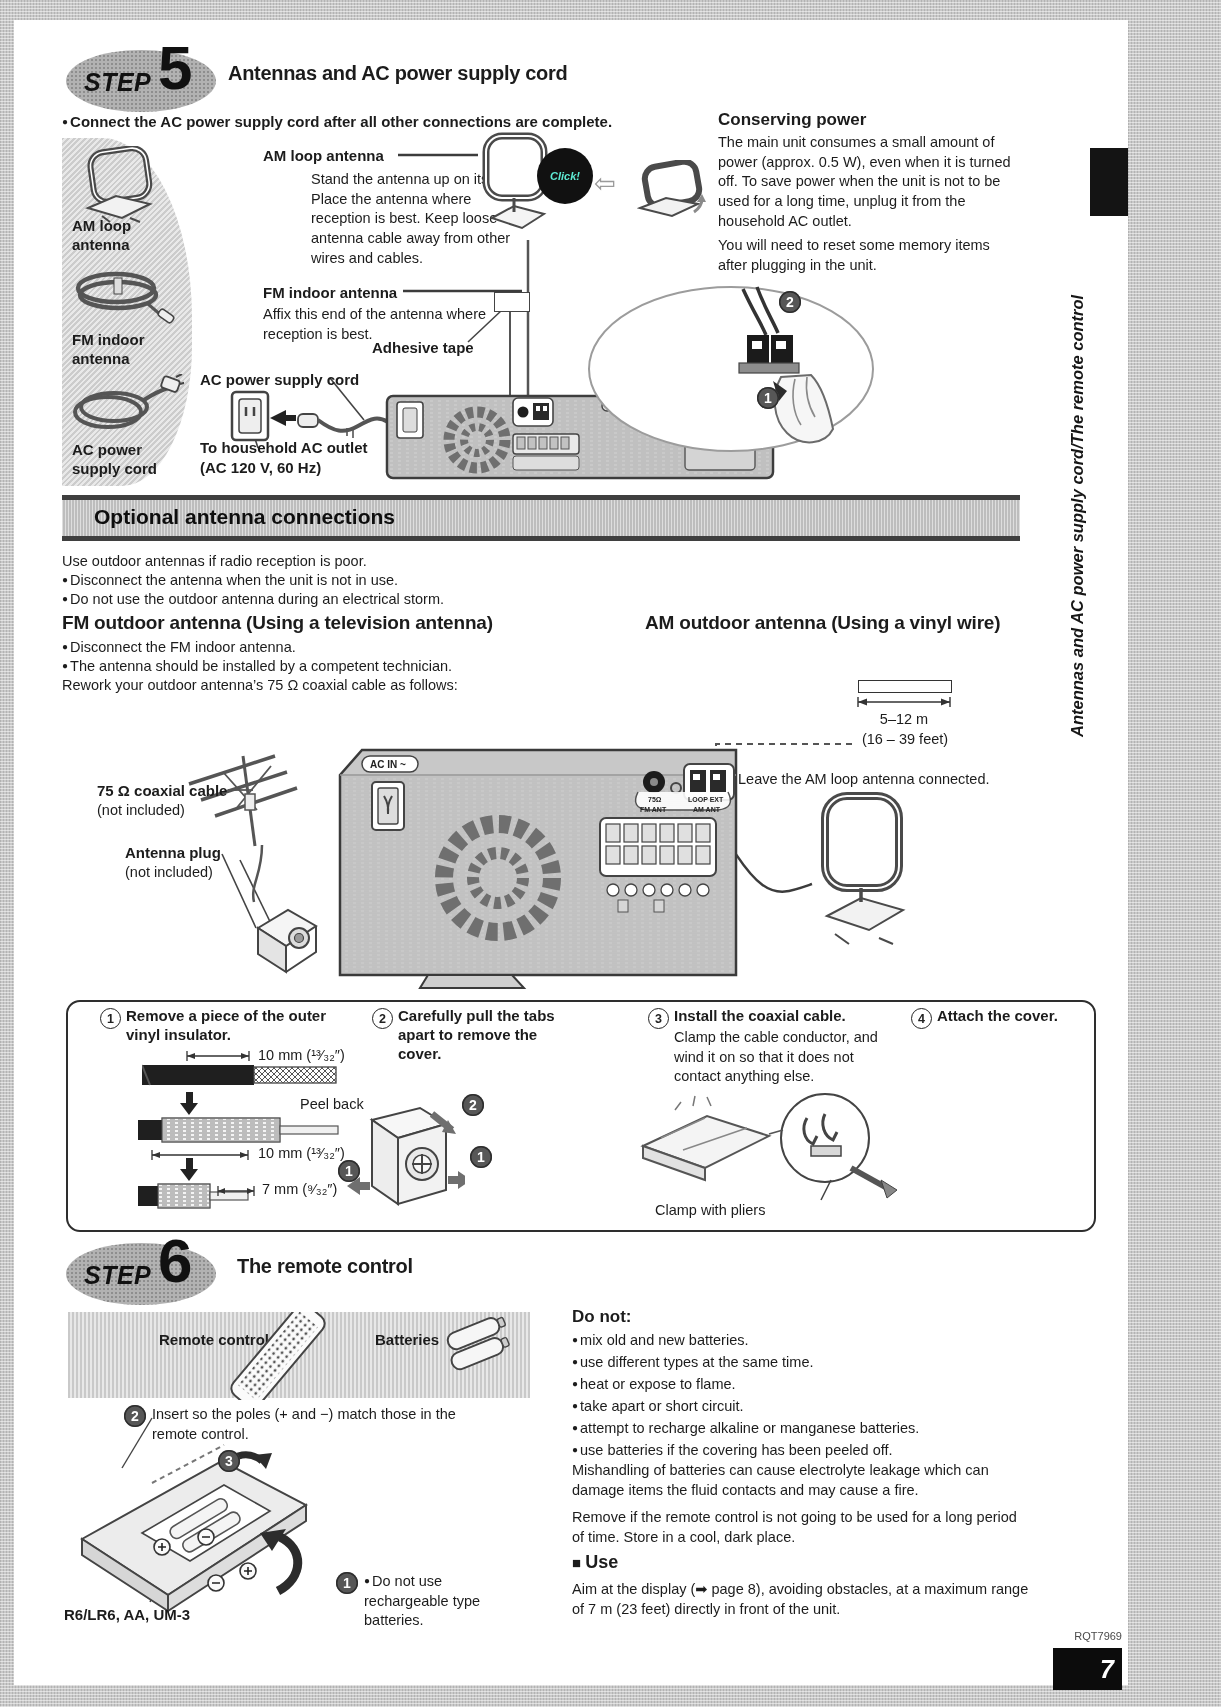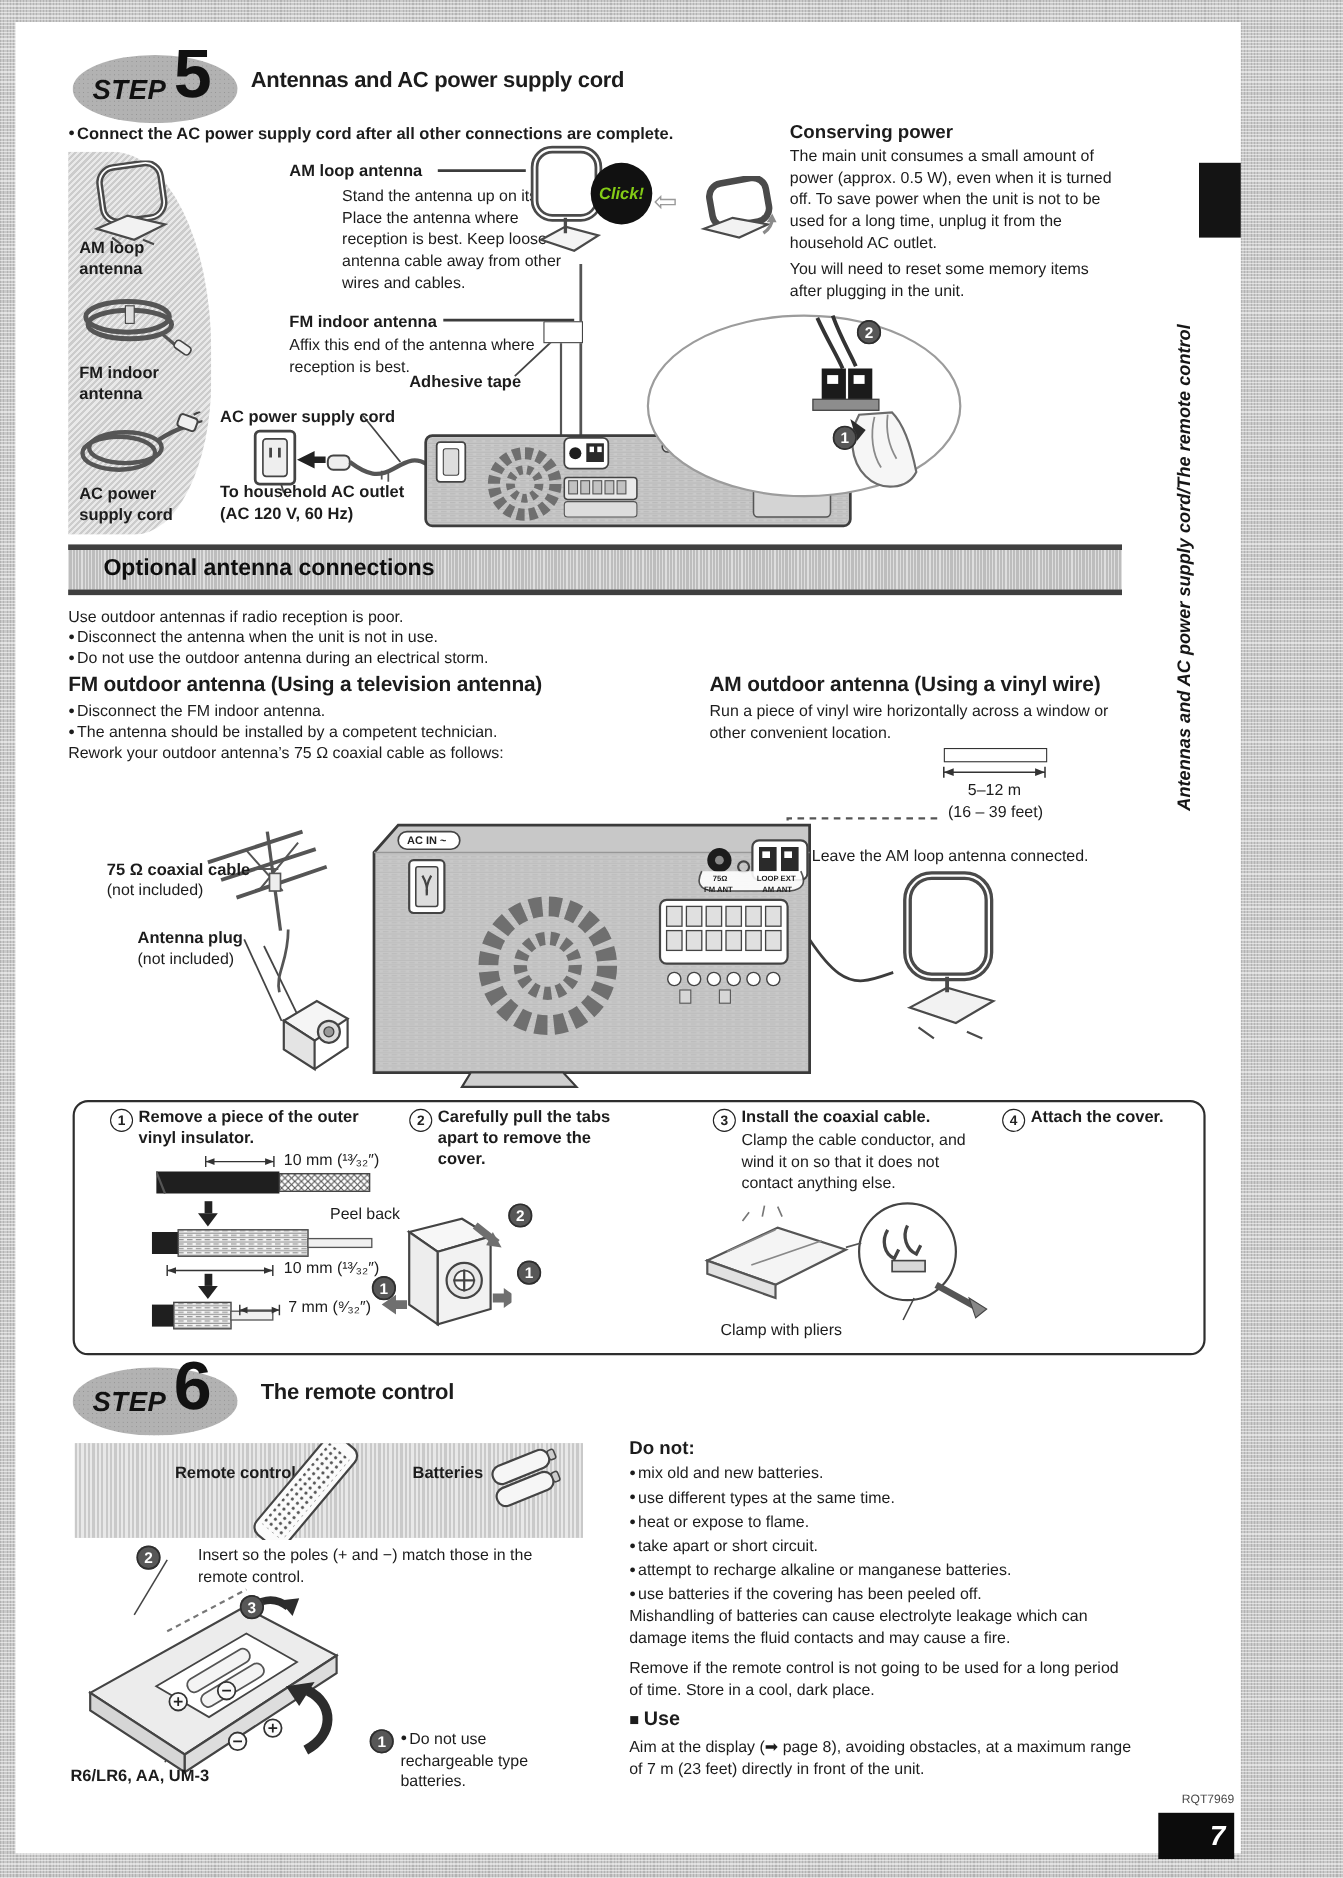--- a/index.html
+++ b/index.html
@@ -24,22 +24,22 @@
   .ellipse{border-radius:50%;background:#b2b2b2;
     background-image:radial-gradient(circle,#8e8e8e 26%,transparent 27%);background-size:4px 4px;}
   .steptxt{font-style:italic;font-weight:bold;font-size:25px;letter-spacing:.5px;color:#111;}
   .stepnum{font-weight:bold;font-size:62px;line-height:.9;color:#111;}
   .tex-panel{background:#dedede;background-image:repeating-linear-gradient(135deg,#ccc 0 2px,#e9e9e9 2px 4px);}
   .tex-strip{background:#dcdcdc;background-image:repeating-linear-gradient(90deg,#c9c9c9 0 2px,#e8e8e8 2px 4px);}
   .banner{background:#bdbdbd;
     background-image:repeating-linear-gradient(90deg,rgba(255,255,255,.5) 0 1px,transparent 1px 3px);
     border-top:5px solid #3f3f3f;border-bottom:5px solid #3f3f3f;}
   .banner-text{font-size:21px;font-weight:bold;color:#0e0e0e;}
-  .click-bubble{width:56px;height:56px;border-radius:50%;background:#111;color:#84cc16;
-    display:flex;align-items:center;justify-content:center;font-weight:bold;font-style:italic;font-size:15px;}
+  .click-bubble{width:56px;height:56px;border-radius:50%;background:#111;color:#5eead4;
+    display:flex;align-items:center;justify-content:center;font-weight:bold;font-style:italic;font-size:11px;}
   .tape{background:#fff;border:1.5px solid #444;}
   .stepsbox{border:2.5px solid #2e2e2e;border-radius:14px;background:#fff;}
   .darr{width:0;height:0;border-left:9px solid transparent;border-right:9px solid transparent;border-top:12px solid #222;}
   .dstem{width:7px;height:11px;background:#222;margin:0 auto;}
   .sidebar-v{writing-mode:vertical-rl;transform:rotate(180deg);font-style:italic;font-weight:bold;
     font-size:16.5px;color:#161616;white-space:nowrap;}
   .pagebox{background:#0c0c0c;color:#fff;display:flex;align-items:center;justify-content:flex-end;
     font-weight:bold;font-style:italic;font-size:25px;padding-right:8px;box-sizing:border-box;}
   .tinylbl{font-size:7px;font-weight:bold;color:#222;white-space:nowrap;}
 </style>
@@ -201,21 +201,20 @@
   <div class="abs t14" style="left:62px;top:552px;width:700px;">Use outdoor antennas if radio reception is poor.</div>
   <div class="abs t14 blt" style="left:62px;top:571px;width:700px;">Disconnect the antenna when the unit is not in use.</div>
   <div class="abs t14 blt" style="left:62px;top:590px;width:700px;">Do not use the outdoor antenna during an electrical storm.</div>
 
   <div class="abs h19" style="left:62px;top:612px;">FM outdoor antenna (Using a television antenna)</div>
   <div class="abs t14 blt" style="left:62px;top:638px;width:520px;">Disconnect the FM indoor antenna.</div>
   <div class="abs t14 blt" style="left:62px;top:657px;width:520px;">The antenna should be installed by a competent technician.</div>
   <div class="abs t14" style="left:62px;top:676px;width:520px;">Rework your outdoor antenna’s 75 Ω coaxial cable as follows:</div>
 
   <div class="abs h19" style="left:645px;top:612px;">AM outdoor antenna (Using a vinyl wire)</div>
-  <div class="abs t14" style="left:645px;top:638px;width:372px;">Run a piece of vinyl wire horizontally across a window or other convenient location.</div>
 
   <div class="abs" style="left:858px;top:680px;width:92px;height:11px;background:#fff;border:1.5px solid #333;"></div>
   <svg class="abs" style="left:856px;top:696px" width="96" height="12" viewBox="0 0 96 12">
     <path d="M2 1 V11 M94 1 V11" stroke="#333" stroke-width="1.4"></path>
     <line x1="2" y1="6" x2="94" y2="6" stroke="#333" stroke-width="1.4"></line>
     <path d="M2 6 l9 -3.5 v7 z M94 6 l-9 -3.5 v7 z" fill="#333"></path>
   </svg>
   <div class="abs t14" style="left:858px;top:710px;width:92px;text-align:center;">5–12 m</div>
   <div class="abs t14" style="left:850px;top:730px;width:110px;text-align:center;">(16 – 39 feet)</div>
   <div class="abs t14" style="left:738px;top:770px;width:290px;">Leave the AM loop antenna connected.</div>
@@ -404,21 +403,21 @@
   <svg class="abs" style="left:438px;top:1312px" width="82" height="62" viewBox="0 0 82 62">
     <g transform="rotate(-22 40 30)">
       <rect x="12" y="12" width="54" height="17" rx="8" fill="#f6f6f6" stroke="#444" stroke-width="2"></rect>
       <rect x="66" y="16" width="6" height="9" rx="2" fill="#ccc" stroke="#444" stroke-width="1.4"></rect>
       <rect x="8" y="32" width="54" height="17" rx="8" fill="#f6f6f6" stroke="#444" stroke-width="2"></rect>
       <rect x="62" y="36" width="6" height="9" rx="2" fill="#ccc" stroke="#444" stroke-width="1.4"></rect>
     </g>
   </svg>
 
   <div class="abs cnum" style="left:124px;top:1405px;">2</div>
-  <div class="abs t14" style="left:152px;top:1405px;width:340px;margin-left:28px;">Insert so the poles (+ and −) match those in the remote control.</div>
+  <div class="abs t14" style="left:152px;top:1405px;width:340px;">Insert so the poles (+ and −) match those in the remote control.</div>
 
   <svg class="abs" style="left:72px;top:1443px" width="268" height="172" viewBox="0 0 268 172">
     <path d="M10 96 L150 18 L234 62 L96 152 Z" fill="#ececec" stroke="#444" stroke-width="2"></path>
     <path d="M10 96 L10 112 L96 168 L96 152 Z" fill="#d6d6d6" stroke="#444" stroke-width="2"></path>
     <path d="M96 152 L234 62 L234 78 L96 168 Z" fill="#dddddd" stroke="#444" stroke-width="2"></path>
     <path d="M70 90 L152 42 L198 68 L118 118 Z" fill="#fff" stroke="#444" stroke-width="1.6"></path>
     <path d="M80 40 L152 2" stroke="#777" stroke-width="2" stroke-dasharray="5 4"></path>
     <g transform="rotate(-31 134 80)">
       <rect x="98" y="66" width="64" height="13" rx="6" fill="#f4f4f4" stroke="#555" stroke-width="1.6"></rect>
       <rect x="102" y="84" width="64" height="13" rx="6" fill="#f4f4f4" stroke="#555" stroke-width="1.6"></rect>

